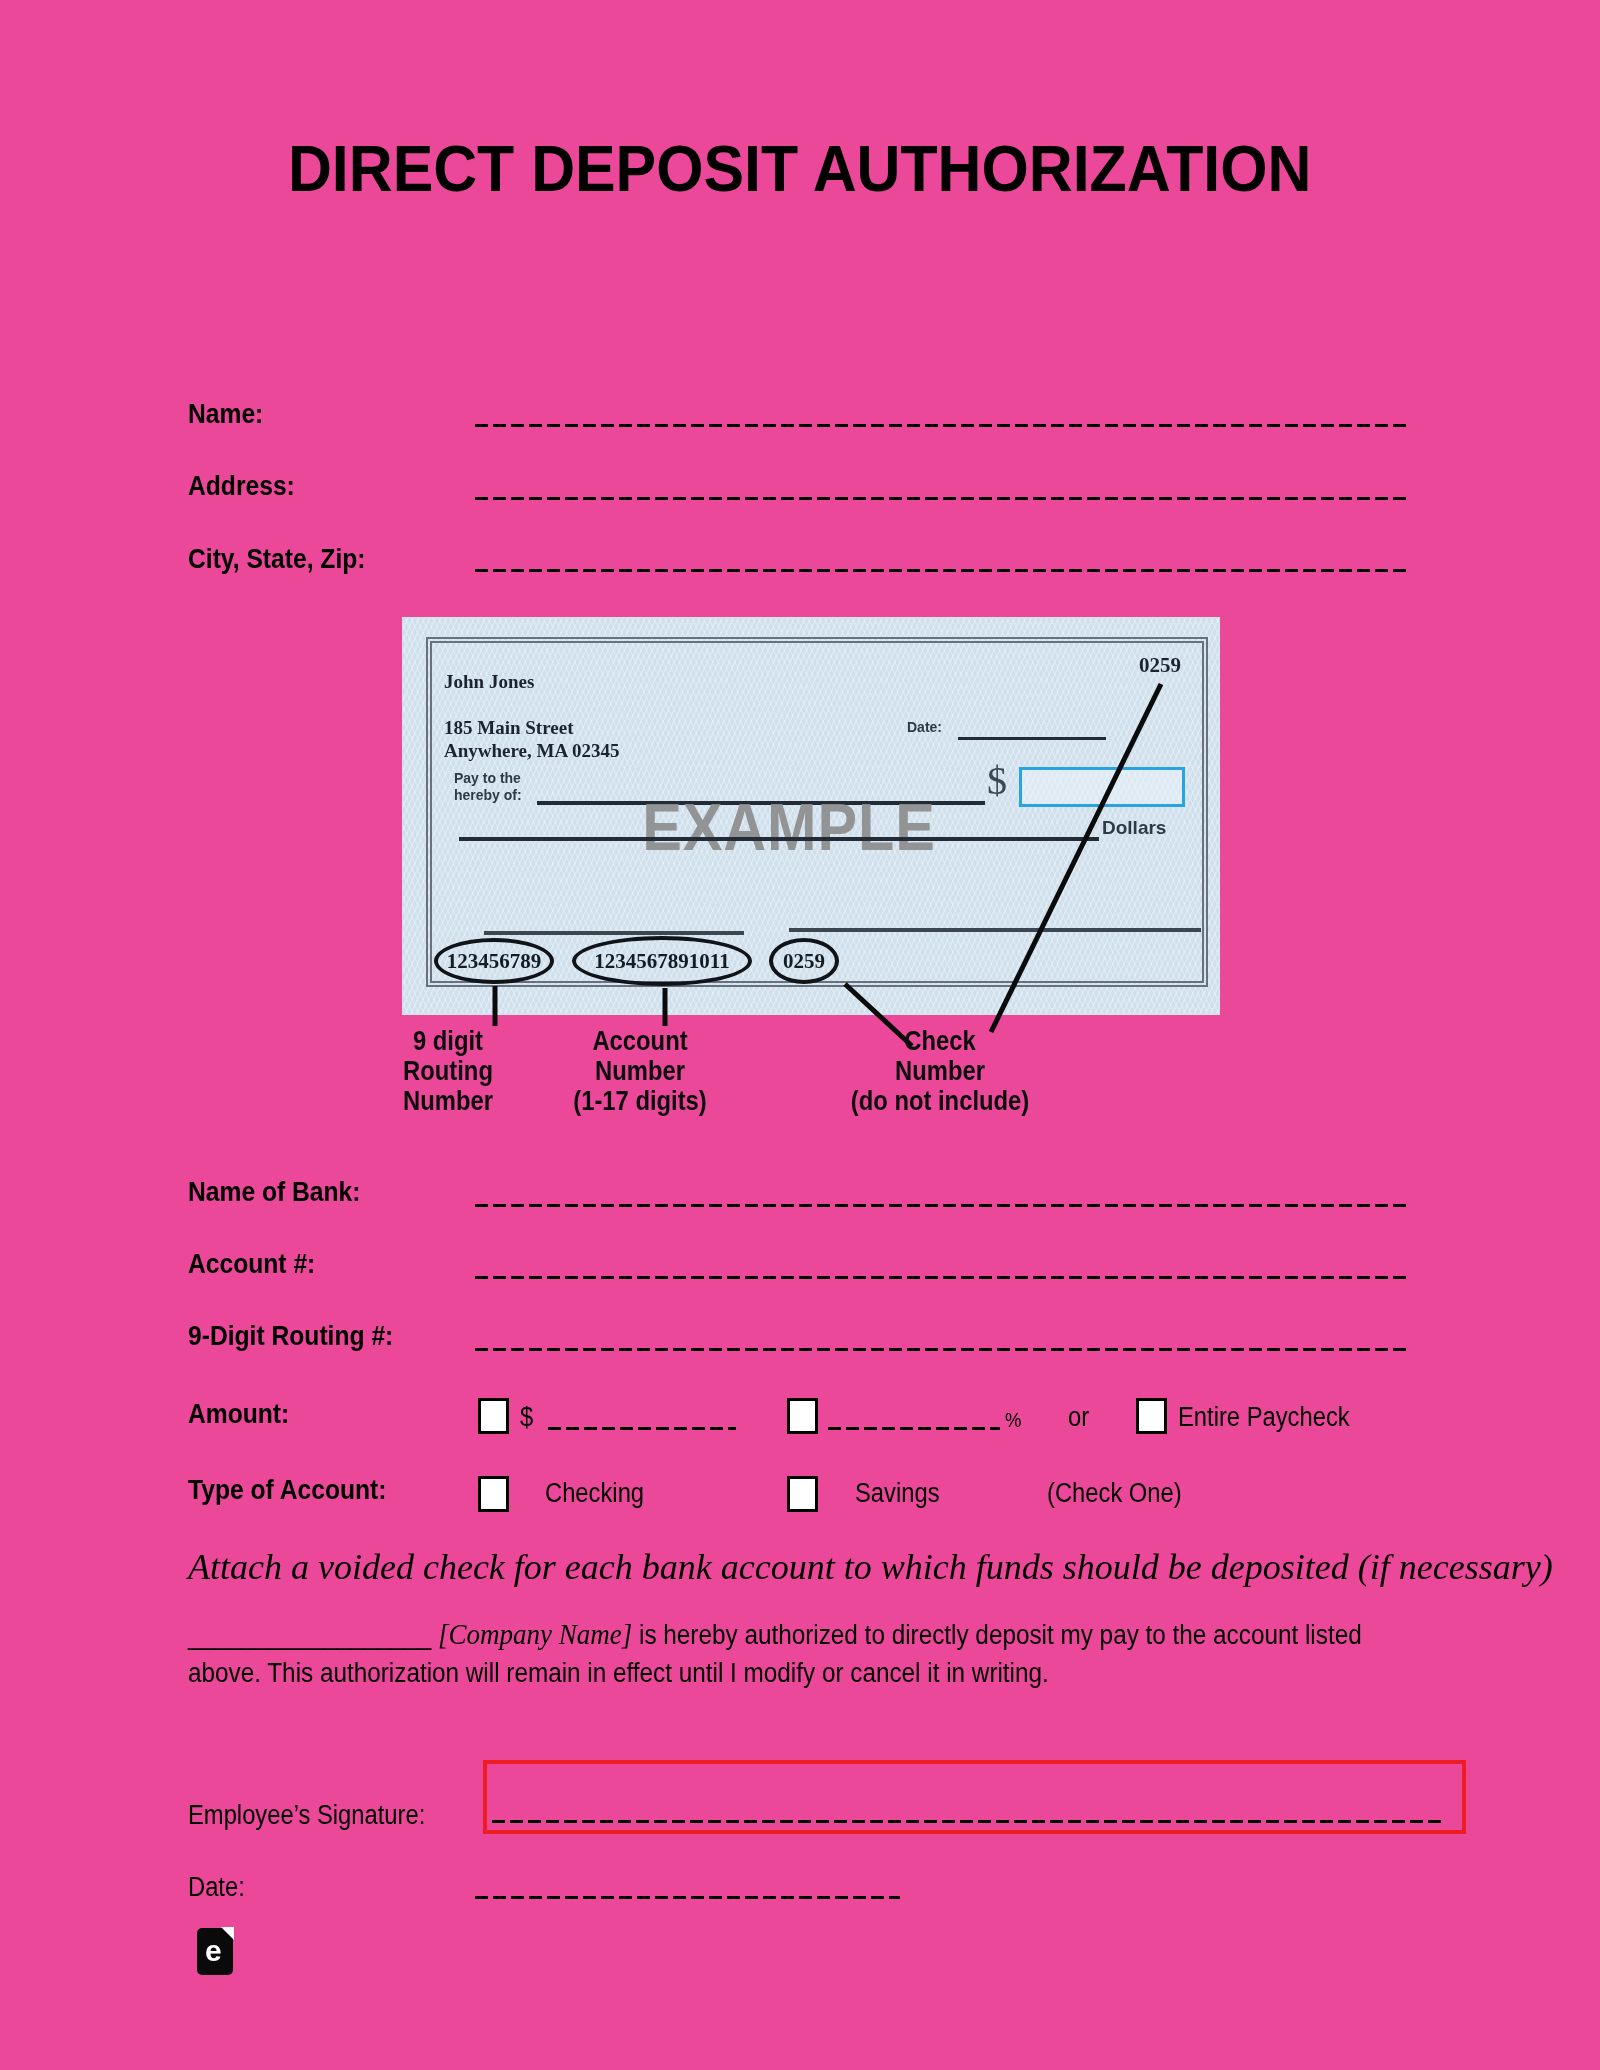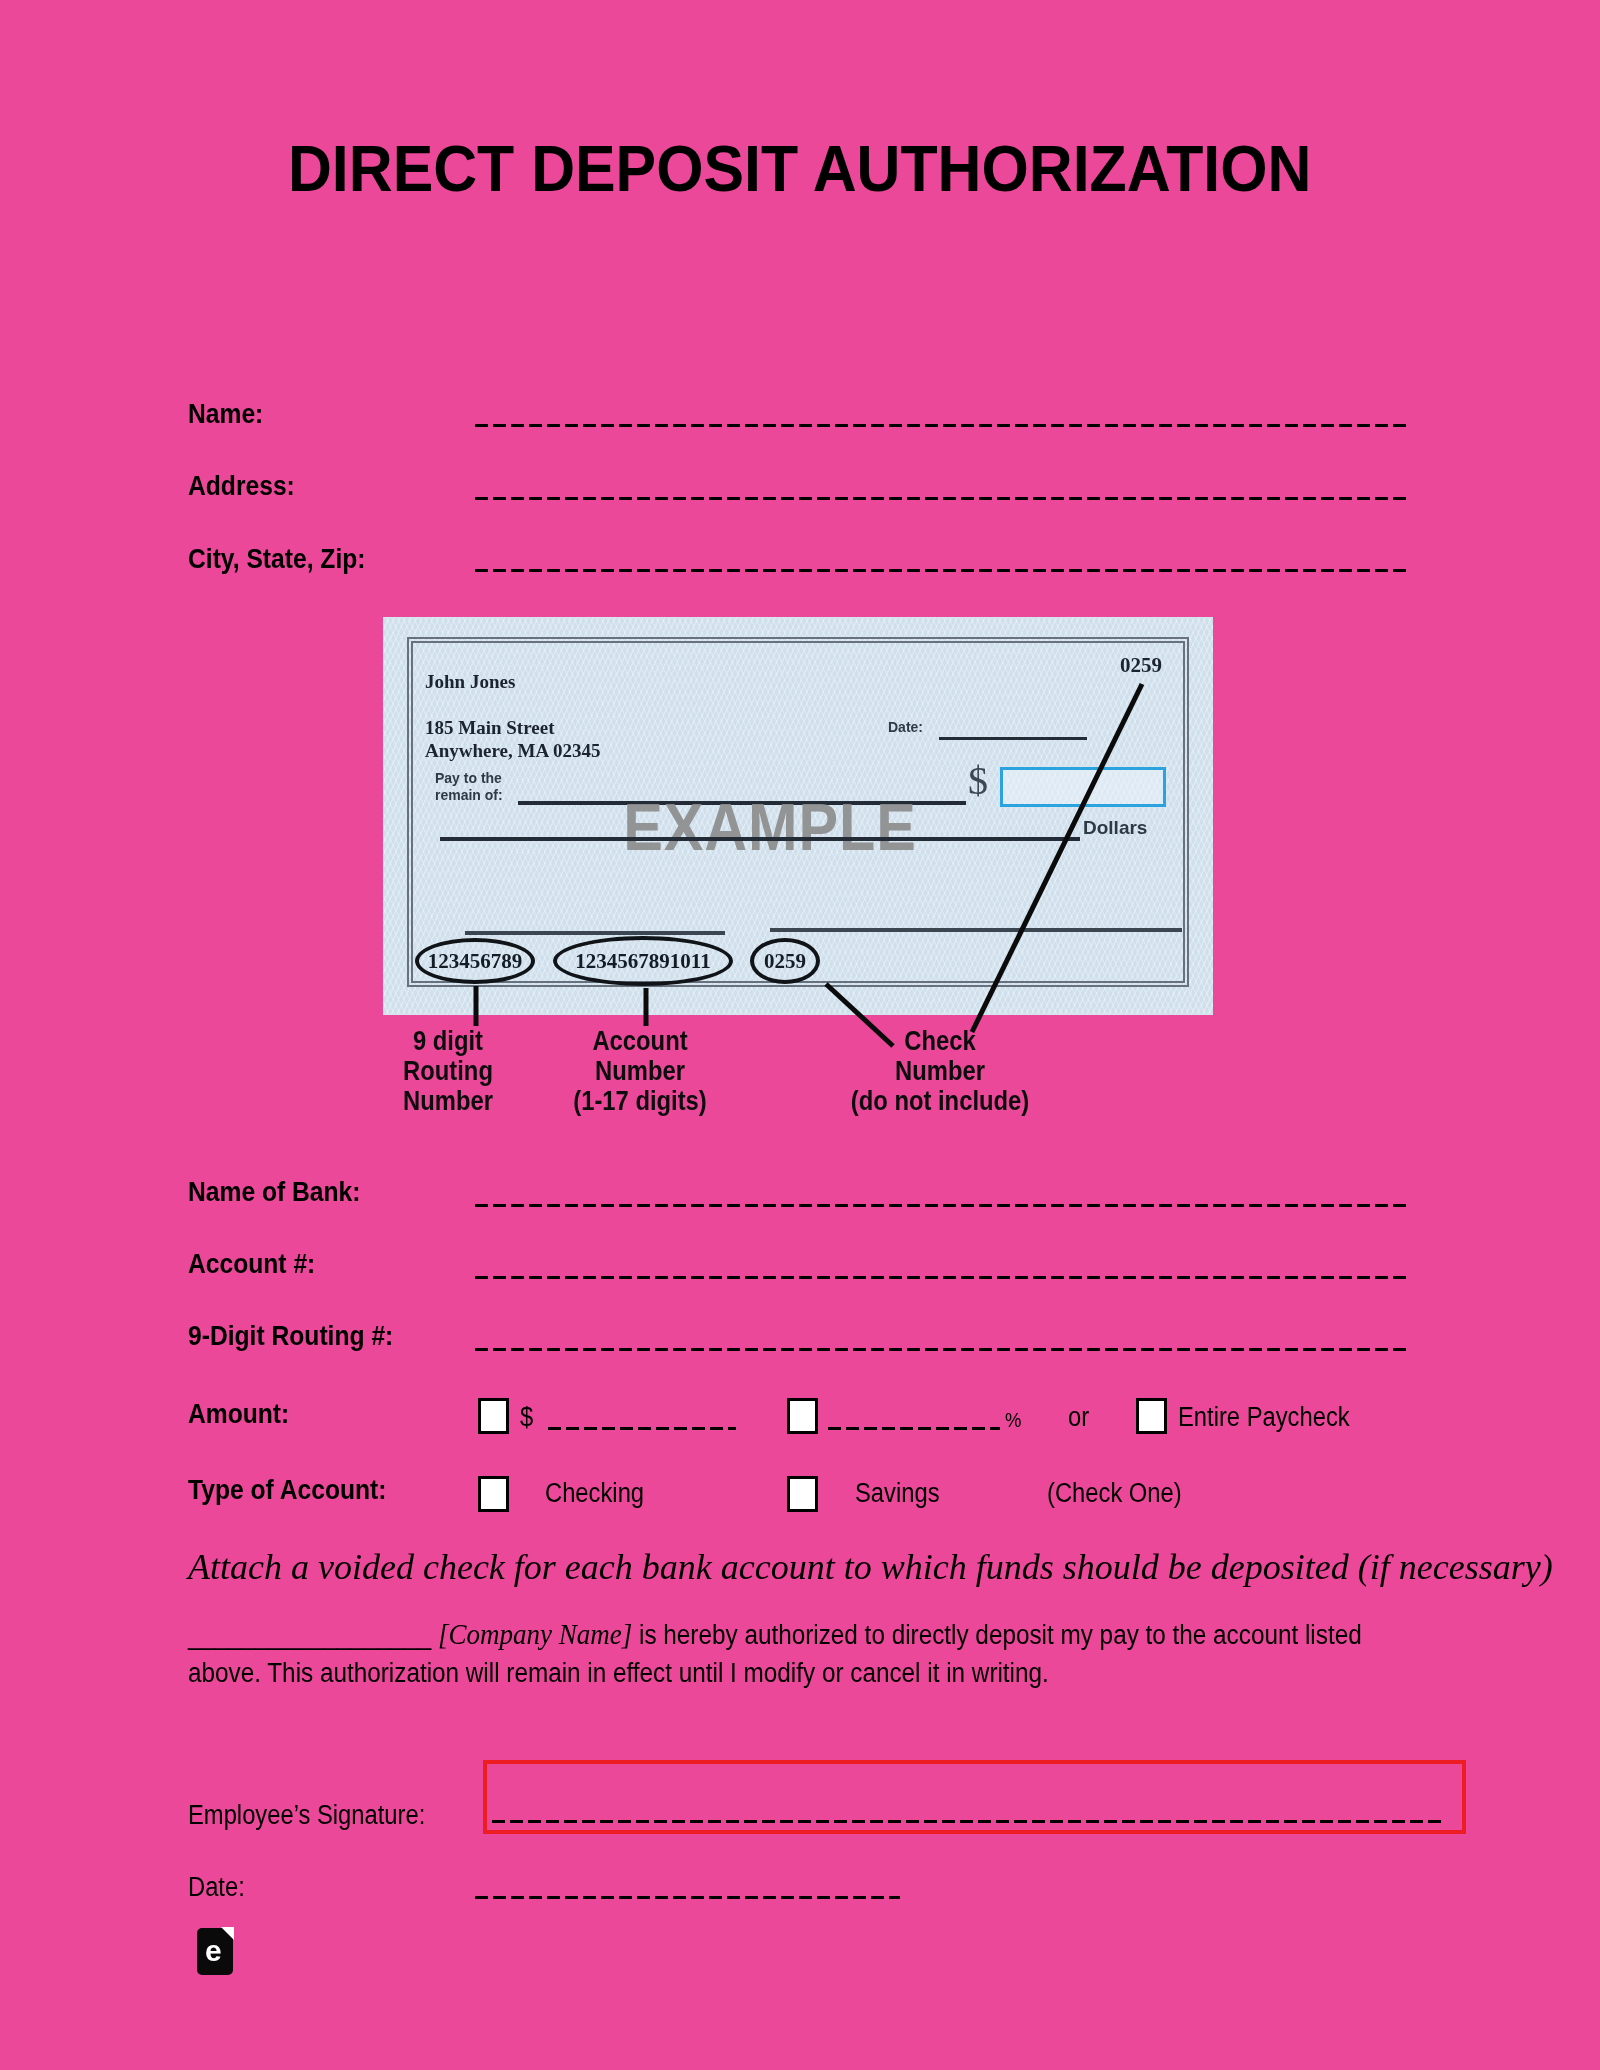--- a/index.html
+++ b/index.html
@@ -20,26 +20,25 @@
   .field-label{ font-size:28px; font-weight:bold; }
   
   .fill-line {
     position:absolute; height:3px;
     background:repeating-linear-gradient(90deg,#000 0 13px,transparent 13px 18px);
   }
   
   .cbx { position:absolute; width:25px; height:30px; border:3px solid #000; background:#fff; }
   
   .check {
-    position:absolute; left:383px; top:617px; width:818px; height:398px;
+    position:absolute; left:402px; top:617px; width:818px; height:398px;
     background-color:#cfe0ec;
     background-image:
       repeating-linear-gradient(115deg, rgba(255,255,255,.30) 0 1.5px, rgba(0,0,0,0) 1.5px 5px),
       repeating-linear-gradient(65deg, rgba(255,255,255,.22) 0 1.5px, rgba(0,0,0,0) 1.5px 5px);
-    padding-left: 12px;
   }
   .check-inner {
     position:absolute; left:24px; top:20px; width:770px; height:338px;
     border:6px double #68727e;
   }
   .chk-serif { font-family:"Liberation Serif", serif; color:#1b2430; }
   .chk-addr  { position:absolute; left:42px; top:30px; font-size:19px; font-weight:bold; line-height:23px; white-space:pre-line; }
   .chk-small { font-size:14px; font-weight:bold; color:#2e3a46; }
   .chk-line  { position:absolute; background:#232b36; }
   .chk-watermark {
@@ -121,21 +120,21 @@
     <div class="abs chk-serif" style="left:737px; top:36px; font-size:21px; font-weight:bold;">
       <span>0259</span>
     </div>
 
     <div class="abs chk-small" style="left:505px; top:102px;">
       <span>Date:</span>
     </div>
     <div class="chk-line" style="left:556px; top:120px; width:148px; height:3px;"></div>
 
     <div class="abs chk-small" style="left:52px; top:153px; line-height:17px; white-space:pre-line;">Pay to the
-remain of:</div>
+hereby of:</div>
     <div class="chk-line" style="left:135px; top:184px; width:448px; height:4px;"></div>
 
     <div class="dollar-sign">
       <span>$</span>
     </div>
     <div class="amt-box"></div>
 
     <div class="chk-watermark">
       <span>EXAMPLE</span>
     </div>

